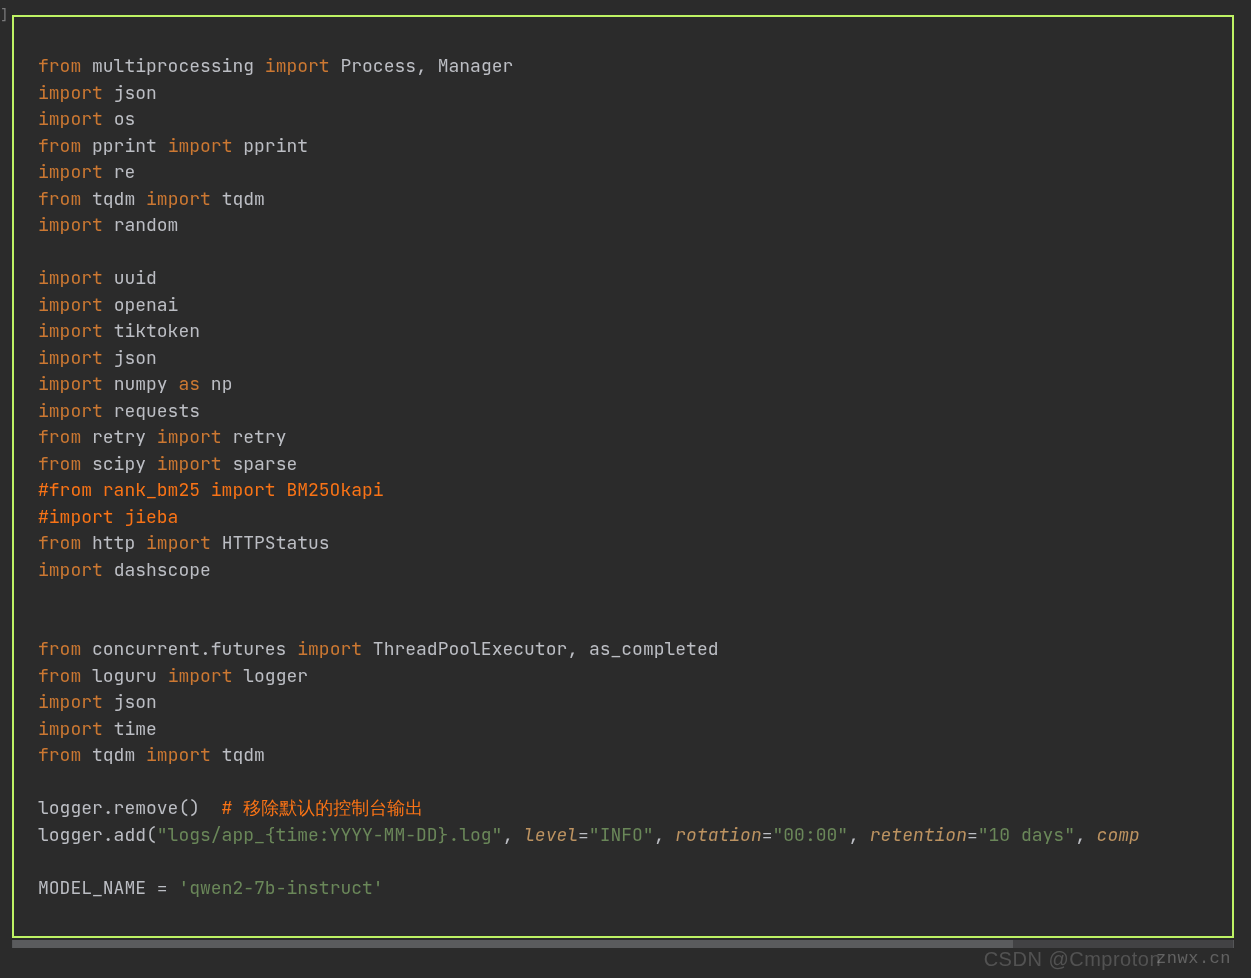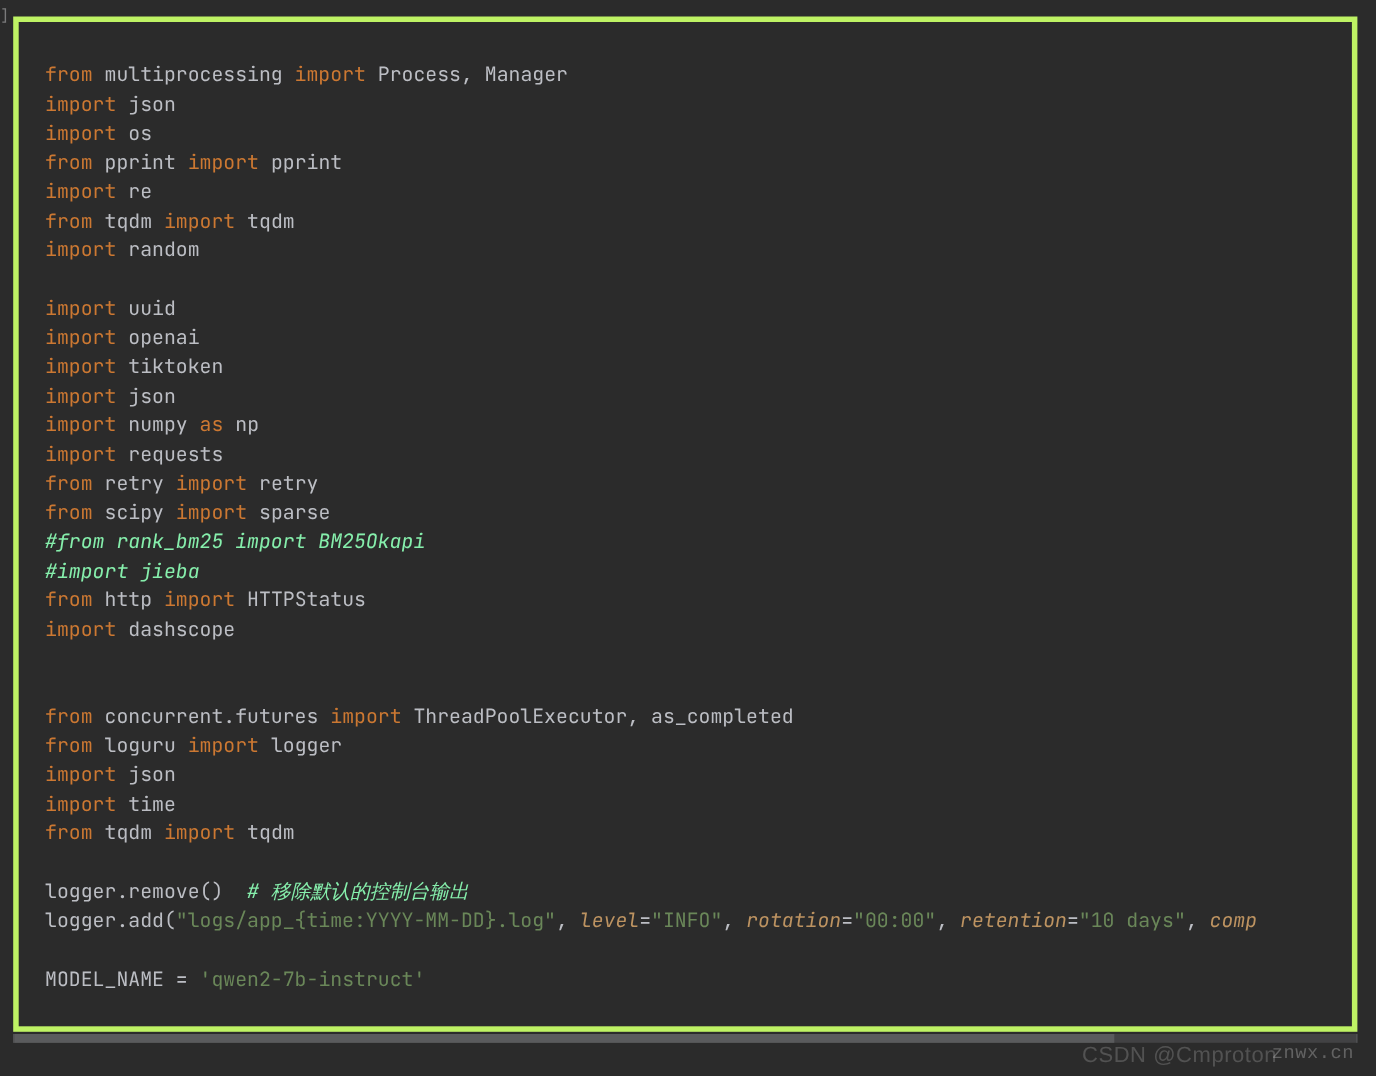--- a/index.html
+++ b/index.html
@@ -24,21 +24,21 @@
     color: #7a7a7b;
     font-size: 14px;
     padding-top: 2px;
   }
   .editor-frame {
     position: absolute;
     left: 12px;
     right: 17px;
     top: 15px;
     bottom: 40px;
-    border: 5px solid #bef264;
+    border: 2px solid #bef264;
     background: #2b2b2b;
     overflow: hidden;
   }
   .code-area {
     position: absolute;
     left: 24px;
     top: 36px;
     right: 0;
     white-space: pre;
     font-variant-ligatures: none;
@@ -56,21 +56,21 @@
   .scrollbar-thumb {
     position: absolute;
     left: 0;
     top: 0;
     height: 100%;
     width: 82%;
     background: #5a5b5d;
   }
   .kw { color: #cc7832; }   
   .ident { color: #bcbec4; } 
-  .comment { color: #86efac; font-style: italic; }
+  .comment { color: #f97316; }
   .str { color: #6a8759; }   
   .op { color: #bcbec4; }
   .param { color: #bd9361; font-style: italic; } 
   .watermark1 {
     position: absolute;
     right: 20px;
     bottom: 6px;
     color: rgba(200,200,200,0.35);
     font-family: Liberation Mono, monospace;
     font-size: 17px;

